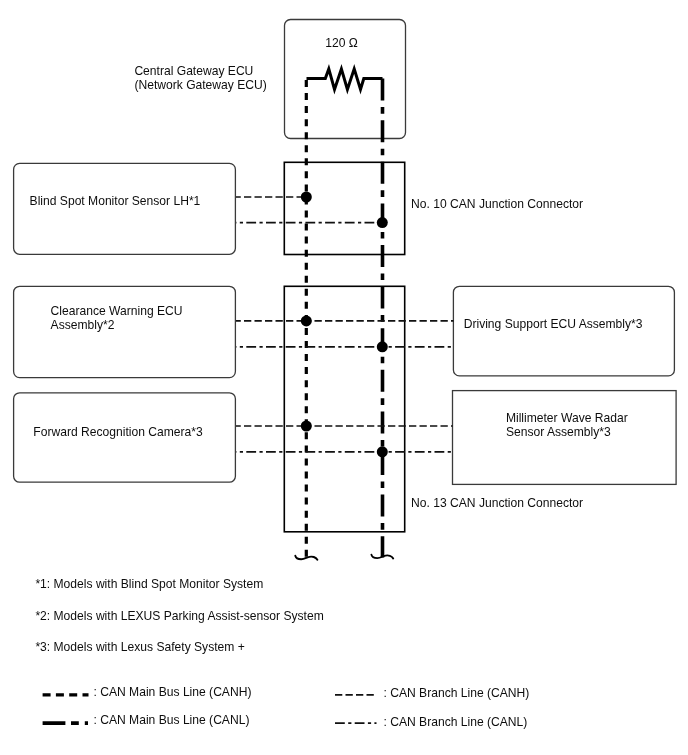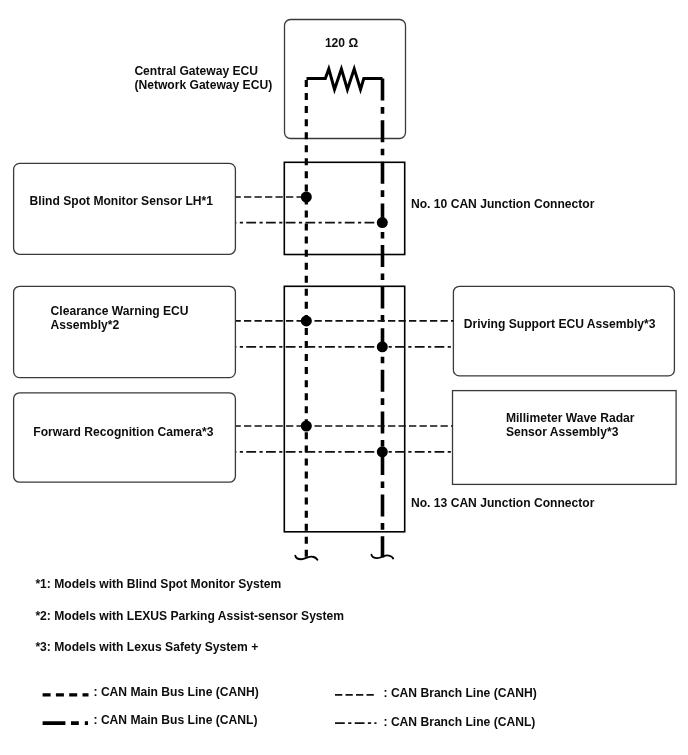--- a/index.html
+++ b/index.html
@@ -1,18 +1,18 @@
 <!DOCTYPE html>
 <html><head>
 <meta charset="utf-8">
 <title>CAN Communication System Diagram</title>
 <style>
   html,body{margin:0;padding:0;background:#ffffff;}
   body{width:688px;height:755px;overflow:hidden;font-family:"Liberation Sans",sans-serif;}
-  #canvas{position:relative;width:688px;height:695px;font-weight:bold;}
+  #canvas{position:relative;width:688px;height:695px;}
   svg{position:absolute;left:0;top:0;}
   .dtxt{font-family:"Liberation Sans",sans-serif;font-size:12.1px;fill:#0d0d0d;}
   .bh{stroke:#111;stroke-width:1.7;fill:none;stroke-dasharray:7.3 3.2;}
   .bl{stroke:#111;stroke-width:1.7;fill:none;stroke-dasharray:9.8 3.4 3.2 3.3;}
 </style>
 </head>
 <body>
 
 <div id="canvas">
   <svg width="688" height="755" viewBox="0 0 688 755">

